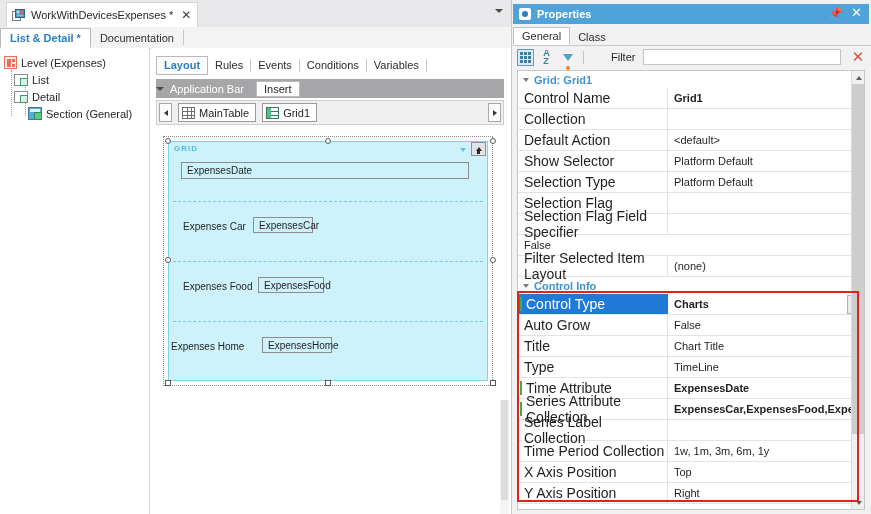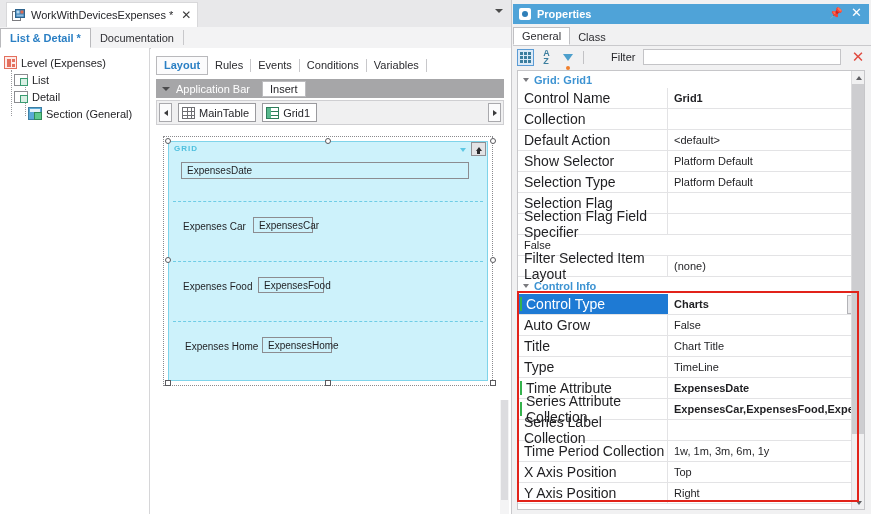--- a/index.html
+++ b/index.html
@@ -82,21 +82,21 @@
   .editor-tabs{
     position:absolute;left:0;top:8px;height:18px;display:flex;align-items:center;
     padding-left:5px;
   }
   .ed-tab{font-size:11px;color:#2b2b2f;padding:0 7px;height:17px;display:flex;align-items:center;}
   .ed-tab.active{color:#2a7fc4;font-weight:600;border:1px solid #b9b9bc;background:#fbfbfc;}
   .ed-tab-sep{width:1px;height:13px;background:#c8c8cb;}
 
   .appbar{
     position:absolute;left:5px;top:31px;width:348px;height:19px;
-    background:#a6a6a8;display:flex;align-items:center;gap:6px;padding-left:6px;box-sizing:border-box;
+    background:#a6a6a8;display:flex;align-items:center;gap:6px;box-sizing:border-box;
   }
   .appbar-caret{width:0;height:0;border-left:4px solid transparent;border-right:4px solid transparent;border-top:4px solid #4a4a4c;}
   .appbar-title{font-size:11px;color:#ffffff;}
   .insert-btn{
     background:#ffffff;border:1px solid #bcbcbf;font-size:11px;color:#26262a;
     padding:1px 7px;margin-left:6px;box-sizing:border-box;
   }
 
   .ctlbar{
     position:absolute;left:5px;top:52px;width:348px;height:25px;
@@ -393,21 +393,21 @@
           <span>ExpensesCar</span>
         </div>
         <div class="row-div" style="top:119px;"></div>
 
         <span class="fld-label" style="left:14px;top:139px;">Expenses Food</span>
         <div class="fld-box" style="left:89px;top:135px;width:66px;height:16px;">
           <span>ExpensesFood</span>
         </div>
         <div class="row-div" style="top:179px;"></div>
 
-        <span class="fld-label" style="left:16px;top:199px;">Expenses Home</span>
+        <span class="fld-label" style="left:2px;top:199px;">Expenses Home</span>
         <div class="fld-box" style="left:93px;top:195px;width:70px;height:16px;">
           <span>ExpensesHome</span>
         </div>
       </div>
 
       <span class="handle" style="left:9px;top:8px;"></span>
       <span class="handle" style="left:169px;top:8px;"></span>
       <span class="handle" style="left:334px;top:8px;"></span>
       <span class="handle" style="left:9px;top:127px;"></span>
       <span class="handle" style="left:334px;top:127px;"></span>

